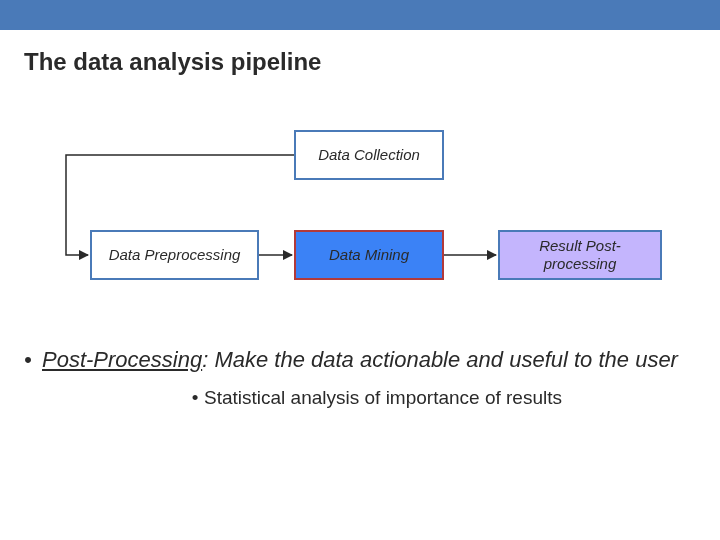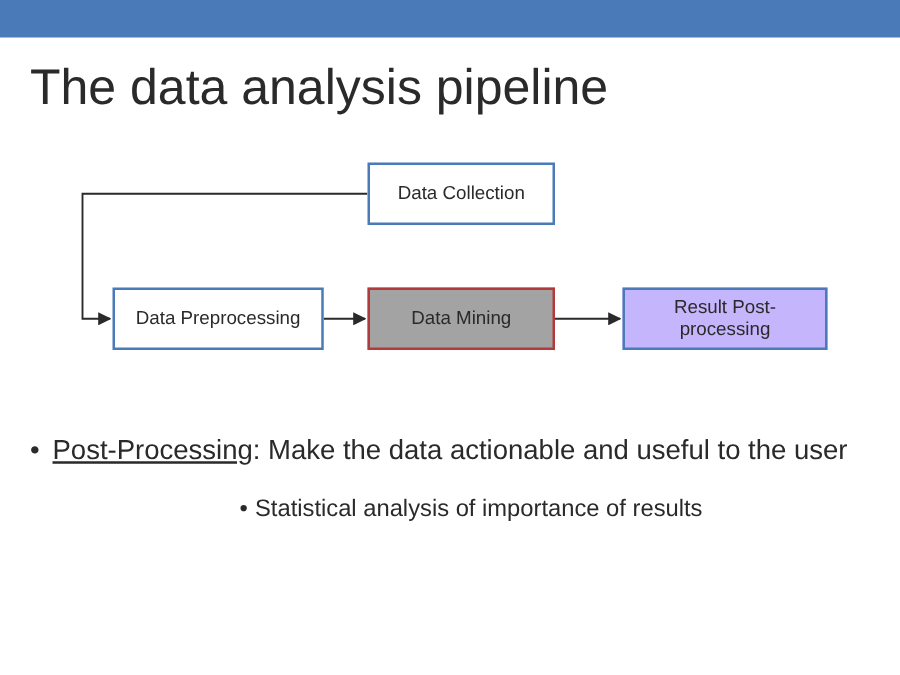--- a/index.html
+++ b/index.html
@@ -14,57 +14,58 @@
   }
   .topbar {
     width: 720px;
     height: 30px;
     background: #4a7ab8;
   }
   .title {
     position: absolute;
     left: 24px;
     top: 48px;
-    font-size: 40px;
-    font-weight: 400;
+    font-size: 24px;
+    font-weight: 700;
     letter-spacing: 0px;
   }
   .diagram {
     position: absolute;
     left: 0;
     top: 130px;
     width: 720px;
     height: 200px;
   }
   .node {
     position: absolute;
     display: flex;
     align-items: center;
     justify-content: center;
     text-align: center;
     font-size: 15px;
     line-height: 1.2;
     padding: 4px;
+    font-style: italic;
   }
   .node-top {
     left: 294px; top: 0;
     width: 150px; height: 50px;
     background: #fff;
     border: 2px solid #4a7ab8;
   }
   .node-a {
     left: 90px; top: 100px;
     width: 169px; height: 50px;
     background: #fff;
     border: 2px solid #4a7ab8;
   }
   .node-b {
     left: 294px; top: 100px;
     width: 150px; height: 50px;
-    background: #a3a3a3;
+    background: #3b82f6;
     border: 2px solid #b23a3a;
   }
   .node-c {
     left: 498px; top: 100px;
     width: 164px; height: 50px;
     background: #c4b5fd;
     border: 2px solid #4a7ab8;
   }
   svg.connectors {
     position: absolute;
@@ -77,22 +78,23 @@
     left: 24px;
     top: 345px;
     width: 670px;
     font-size: 22px;
     color: #2a2a2a;
   }
   .bullets li { list-style: none; }
   .lvl1 {
     padding-left: 18px;
     text-indent: -18px;
-    margin-bottom: 20px;
+    margin-bottom: 10px;
     line-height: 1.35;
+    font-style: italic;
   }
   .lvl1 .dot { display: inline-block; width: 18px; text-indent: 0; }
   .lvl2 {
     padding-left: 48px;
     text-indent: -18px;
     font-size: 19px;
     margin-top: 8px;
     line-height: 1.4;
     text-align: center;
   }

